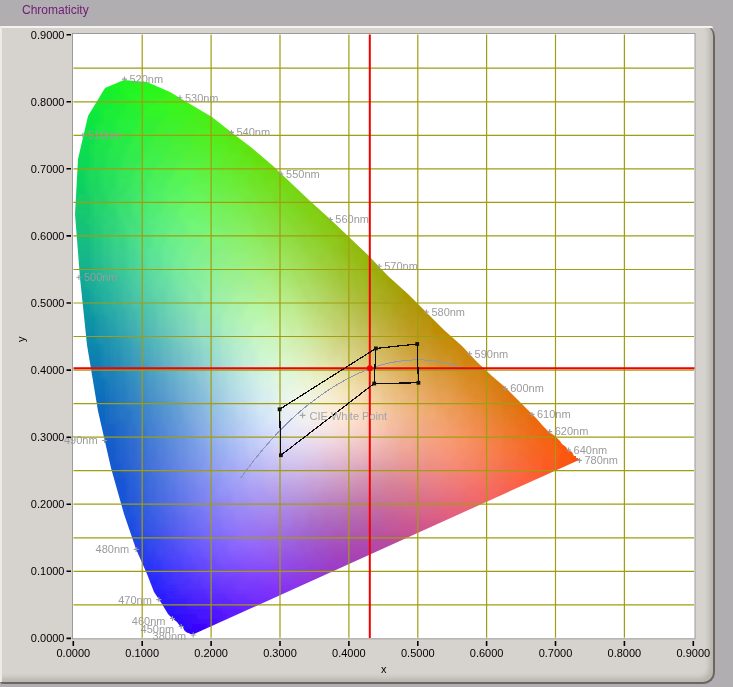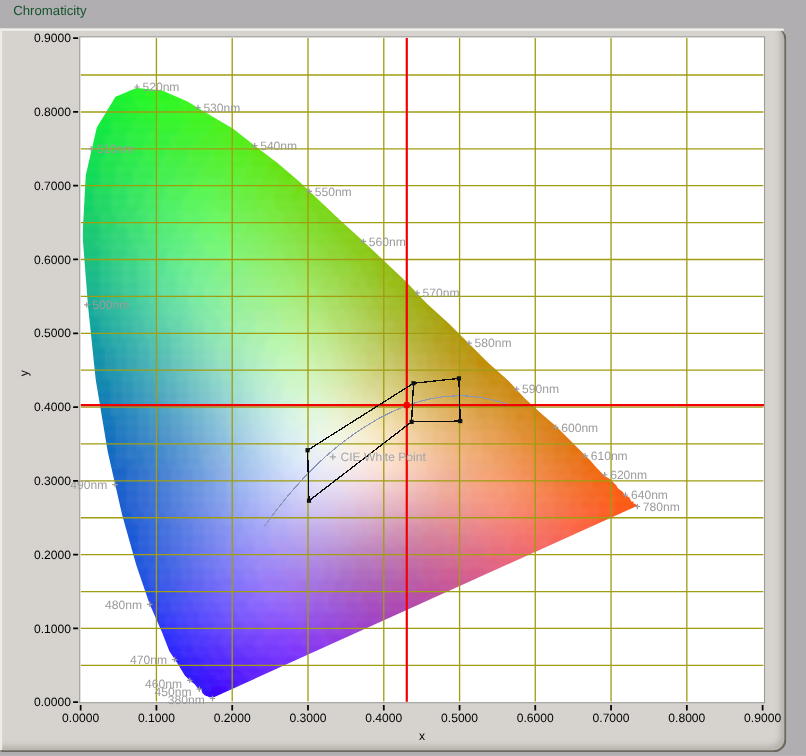--- a/index.html
+++ b/index.html
@@ -1,16 +1,16 @@
 <!DOCTYPE html>
 <html><head><meta charset="utf-8">
 <style>
 html,body{margin:0;padding:0;width:733px;height:687px;overflow:hidden;
 background:#b1aeb1;font-family:"Liberation Sans",sans-serif;}
-#title{position:absolute;left:12px;top:3px;font-size:12px;color:#14532d;}
+#title{position:absolute;left:22px;top:3px;font-size:12px;color:#701a75;}
 #panel{position:absolute;left:0;top:26px;width:713px;height:656px;background:#d6d3ce;
 border-right:2.5px solid #6b675f;border-bottom:2.5px solid #6b675f;
 border-radius:0 10px 12px 3px;
 box-shadow:inset -4px -4px 5px rgba(115,110,100,0.3);}
 #panel .hl-top{position:absolute;left:0;top:0;width:100%;height:2px;background:#f4f2ee;border-radius:0 10px 0 0;}
 #panel .hl-left{position:absolute;left:0;top:0;width:2px;height:100%;background:#ecebe6;}
 </style></head>
 <body>
 <div id="title">Chromaticity</div>
 <div id="panel">

